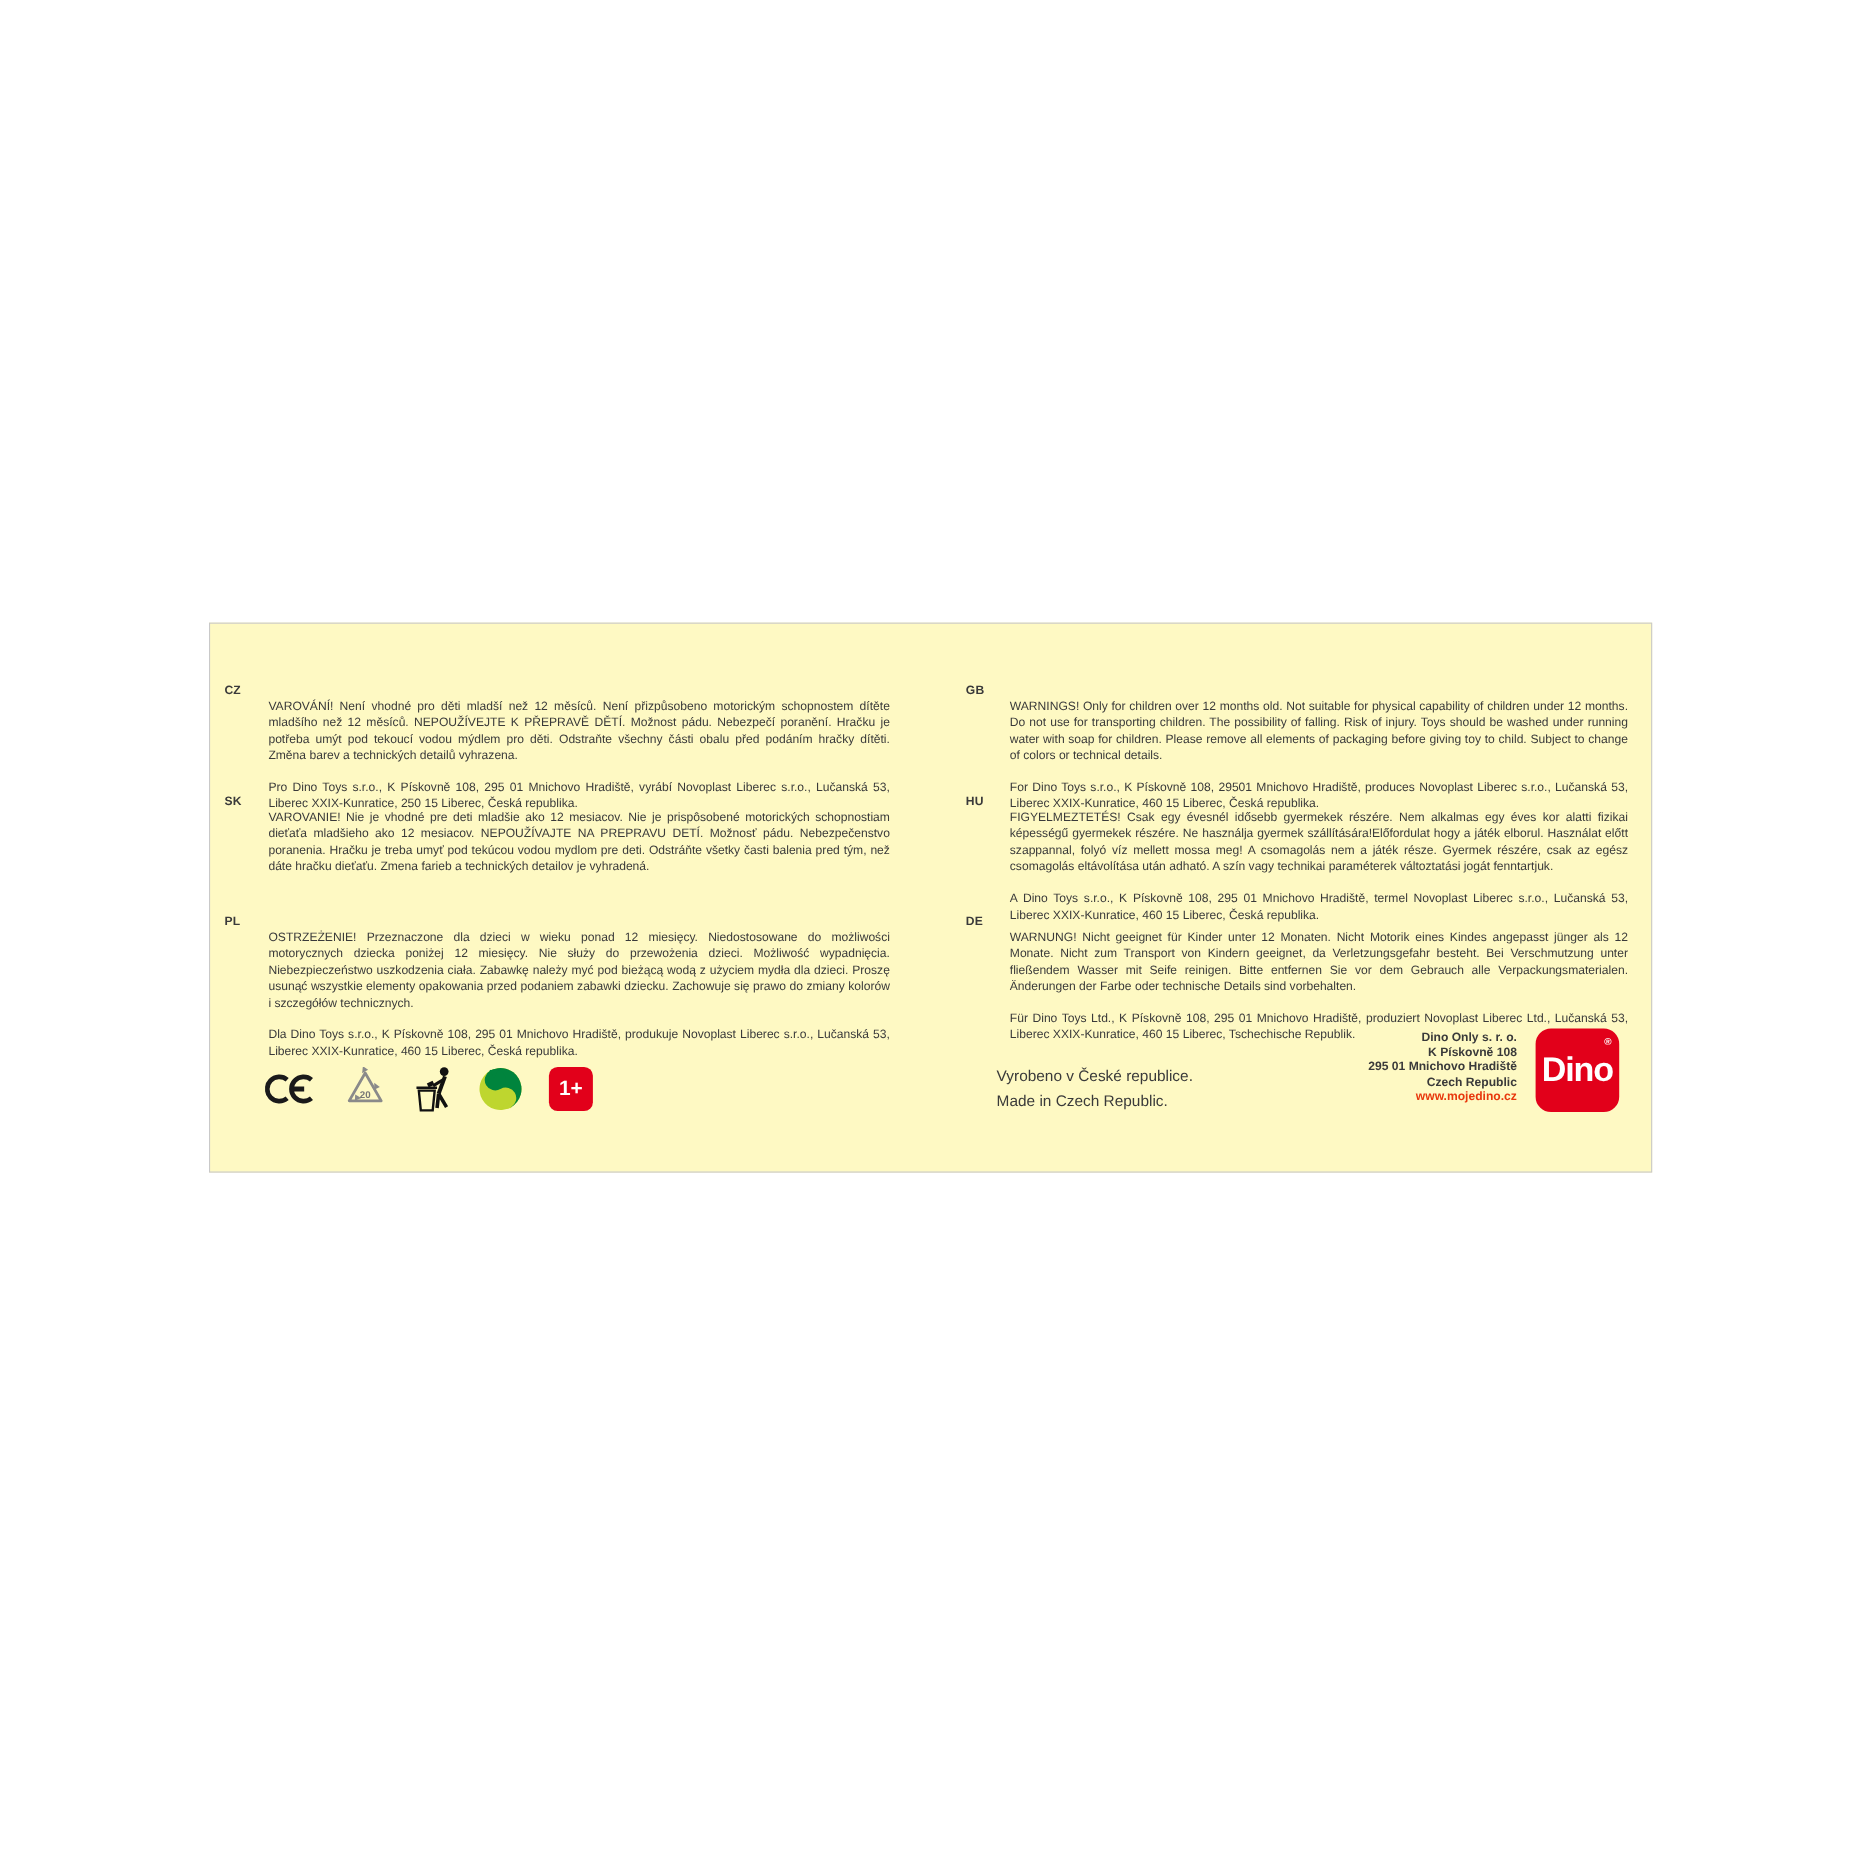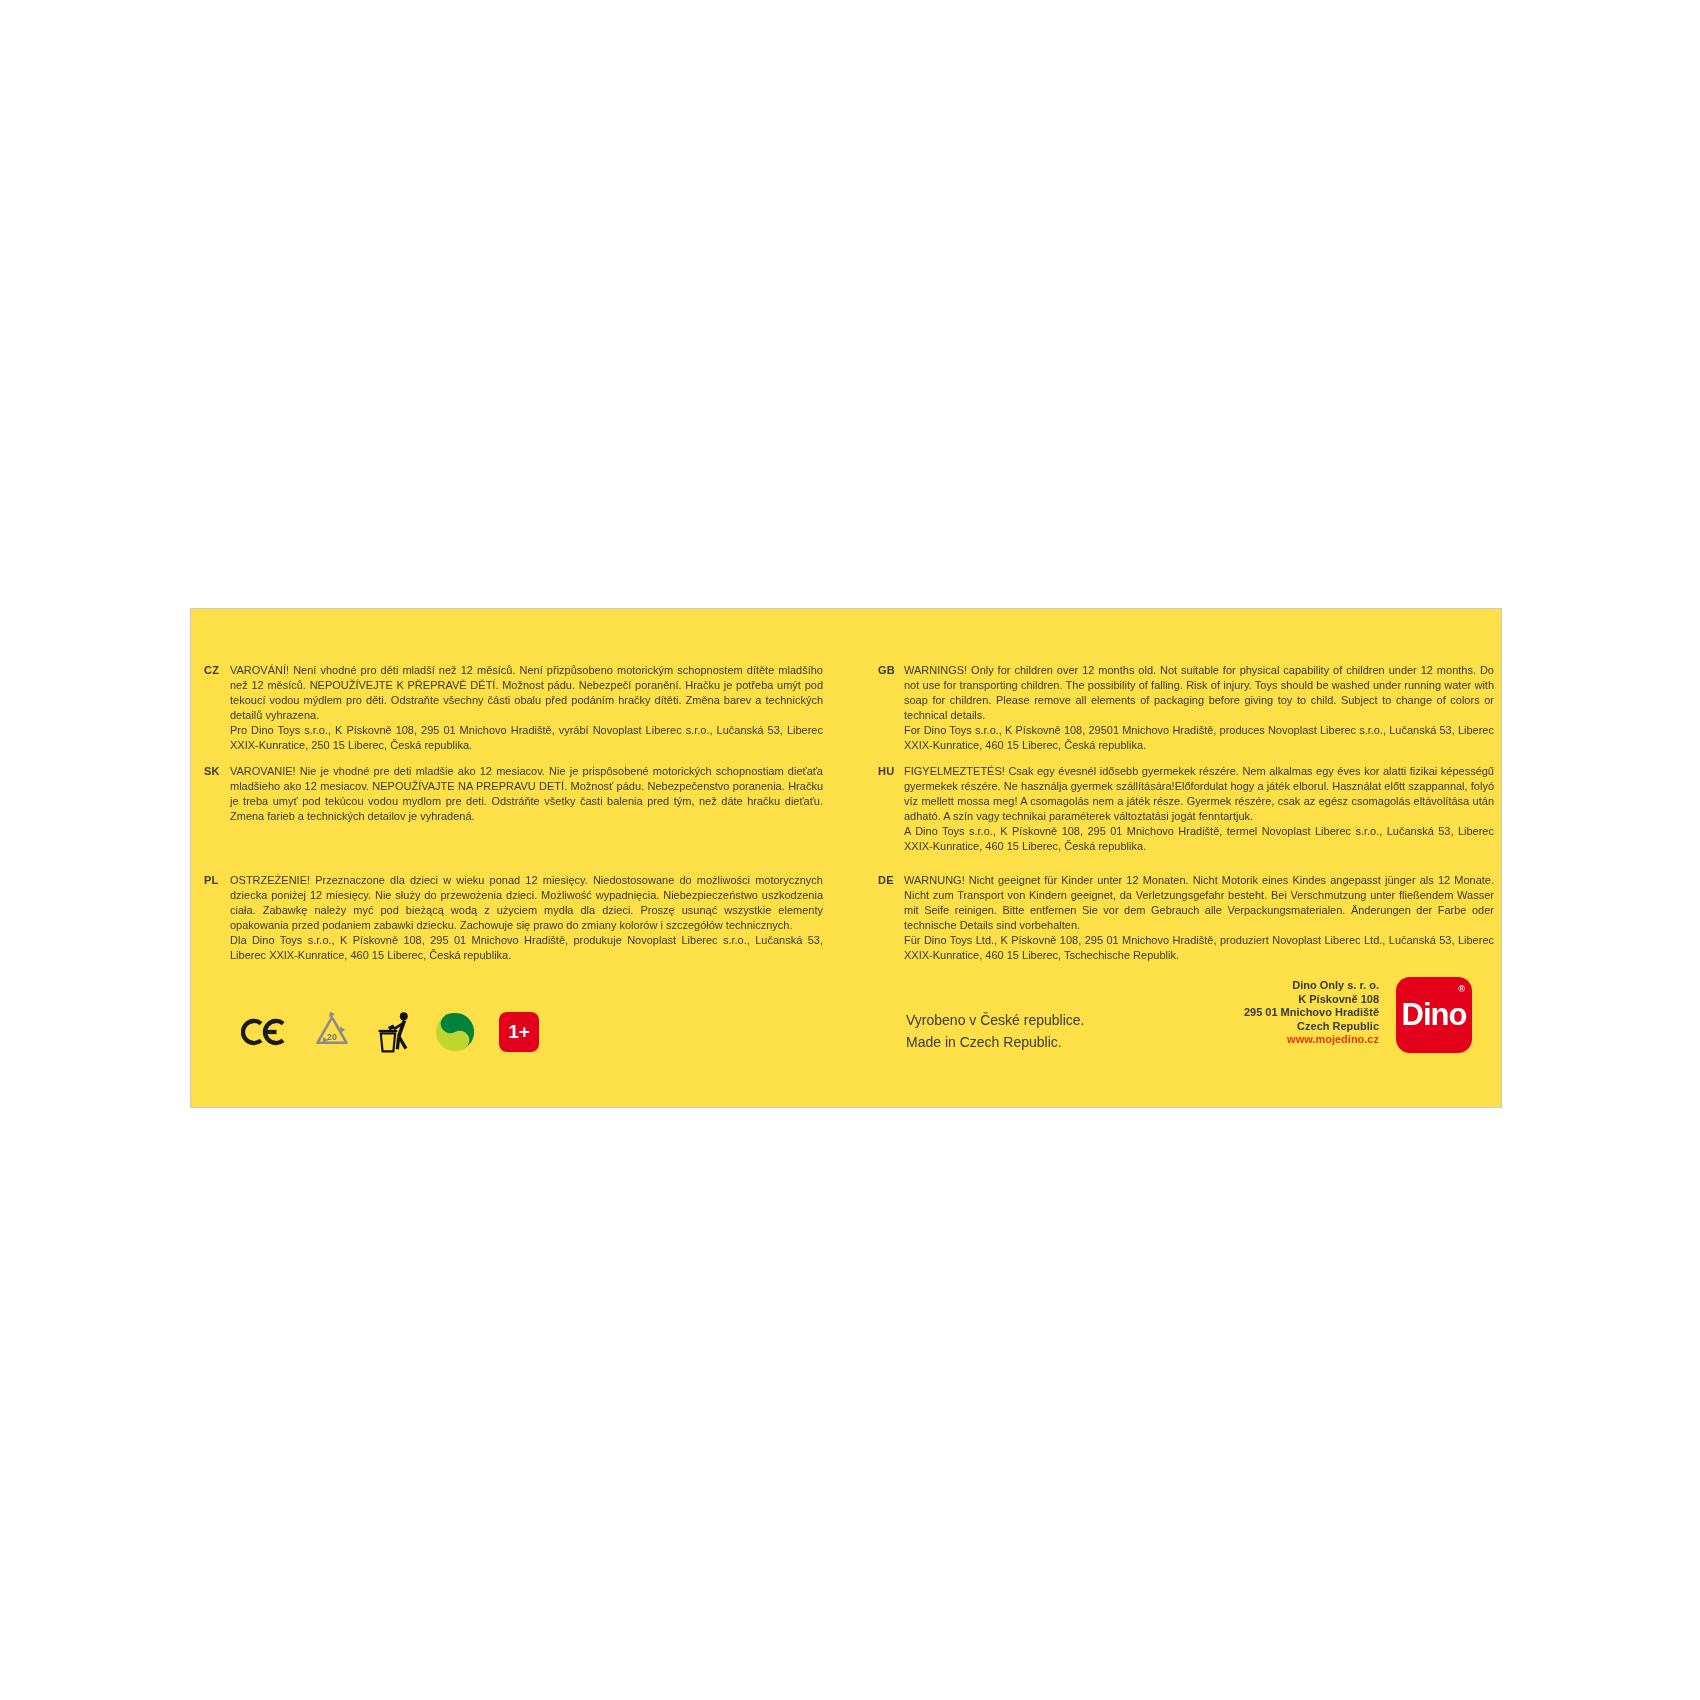--- a/index.html
+++ b/index.html
@@ -1,23 +1,23 @@
 <!DOCTYPE html>
 <html><head>
 <meta charset="utf-8">
 <style>
   html,body{margin:0;padding:0;background:#ffffff;}
   .page{position:relative;width:1700px;height:1700px;background:#ffffff;overflow:hidden;
         font-family:"Liberation Sans", sans-serif;color:#3a3a3a;}
-  .panel{position:absolute;left:190px;top:608px;width:1312px;height:500px;
-         border:1px solid #c9c9c9;background:#fde047;box-sizing:border-box;}
+  .panel{position:absolute;left:190px;top:566px;width:1312px;height:500px;
+         border:1px solid #c9c9c9;background:#fef9c3;box-sizing:border-box;}
   .wblock{position:absolute;display:flex;align-items:flex-start;}
   .wcode{flex:none;width:26px;font-size:11px;font-weight:bold;line-height:15px;letter-spacing:.2px;}
   .wtext{font-size:11px;line-height:15px;}
-  .wtext p{margin:0;text-align:justify;}
+  .wtext p{margin:14px;text-align:justify;}
   .col-l .wtext{width:593px;}
   .col-r .wtext{width:590px;}
   
   .icons-row{position:absolute;left:50px;top:398px;display:flex;align-items:center;gap:24px;height:50px;}
   .icon{display:block;}
   .age-badge{width:40px;height:40px;background:#e2001a;border-radius:8px;display:flex;
              align-items:center;justify-content:center;color:#fff;font-weight:bold;font-size:19px;}
   .made-in{position:absolute;left:715px;top:400px;font-size:14px;line-height:22px;color:#3a3a3a;}
   .company{position:absolute;left:938px;top:370px;width:250px;text-align:right;
            font-size:11px;line-height:13.5px;font-weight:bold;color:#3a3a3a;}

